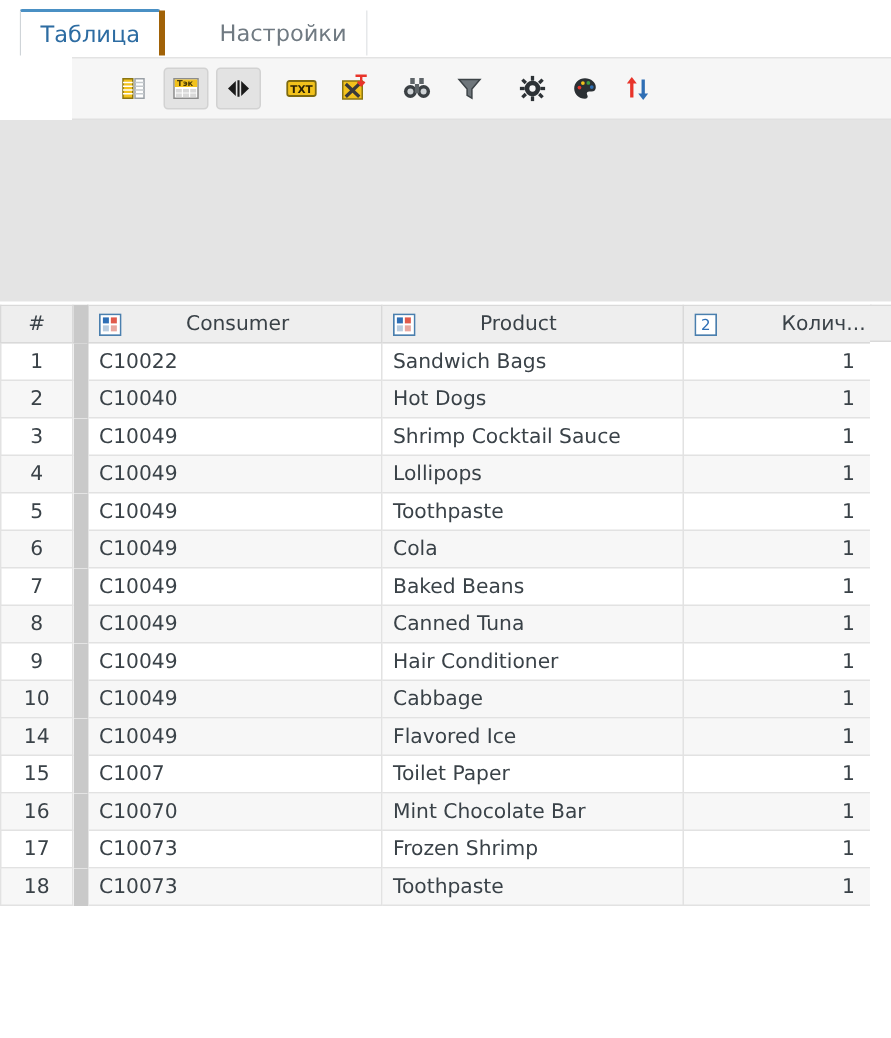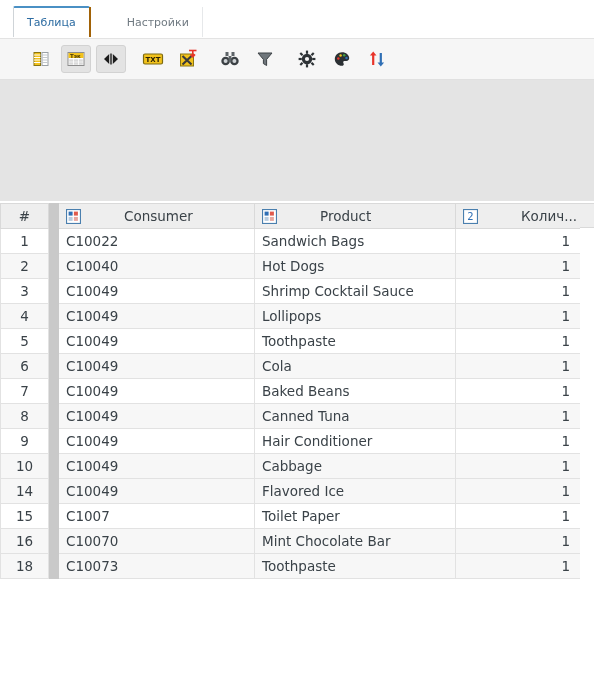--- a/index.html
+++ b/index.html
@@ -32,53 +32,54 @@
     position: absolute;
     left: 0; right: 0; bottom: 0;
     height: 1px;
     background: #ffffff;
   }
   .tab {
     position: relative;
     height: 31px;
     line-height: 31px;
     padding: 0 13px;
-    font-size: 11px;
+    font-size: 15px;
     box-sizing: border-box;
     white-space: nowrap;
     cursor: default;
   }
   .tab.active {
     color: #2d6ca2;
     background: #ffffff;
     border: 1px solid #cfd4d8;
     border-bottom: none;
     border-top: 2px solid #4a90c4;
     border-radius: 2px 2px 0 0;
     height: 32px;
     line-height: 30px;
   }
   .tab.inactive {
     color: #707a82;
-    border-left: 2px solid #a16207;
+    border-left: 4px solid #a16207;
     border-right: 1px solid #e6e8ea;
     margin-left: -1px;
     padding-left: 36px;
   }
 
   
   .toolbar {
     height: 42px;
     background: #f6f6f6;
     border-top: 1px solid #e3e3e3;
     border-bottom: 1px solid #e0e0e0;
     display: flex;
     align-items: center;
     padding-left: 26px;
     box-sizing: border-box;
+    margin-left: 48px;
   }
   .tbtn {
     width: 30px;
     height: 28px;
     margin-right: 5px;
     border-radius: 3px;
     display: flex;
     align-items: center;
     justify-content: center;
     border: 1px solid transparent;
@@ -497,20 +498,27 @@
           <td>Toilet Paper</td>
           <td class="t-qty">1</td>
         </tr>
         <tr class="even">
           <td class="t-num">16</td>
           <td class="t-sep"></td>
           <td>C10070</td>
           <td>Mint Chocolate Bar</td>
           <td class="t-qty">1</td>
         </tr>
+        <tr class="odd">
+          <td class="t-num">17</td>
+          <td class="t-sep"></td>
+          <td>C10073</td>
+          <td>Frozen Shrimp</td>
+          <td class="t-qty">1</td>
+        </tr>
         <tr class="even">
           <td class="t-num">18</td>
           <td class="t-sep"></td>
           <td>C10073</td>
           <td>Toothpaste</td>
           <td class="t-qty">1</td>
         </tr>
       </tbody>
   </table>
   <div class="rightfill">

